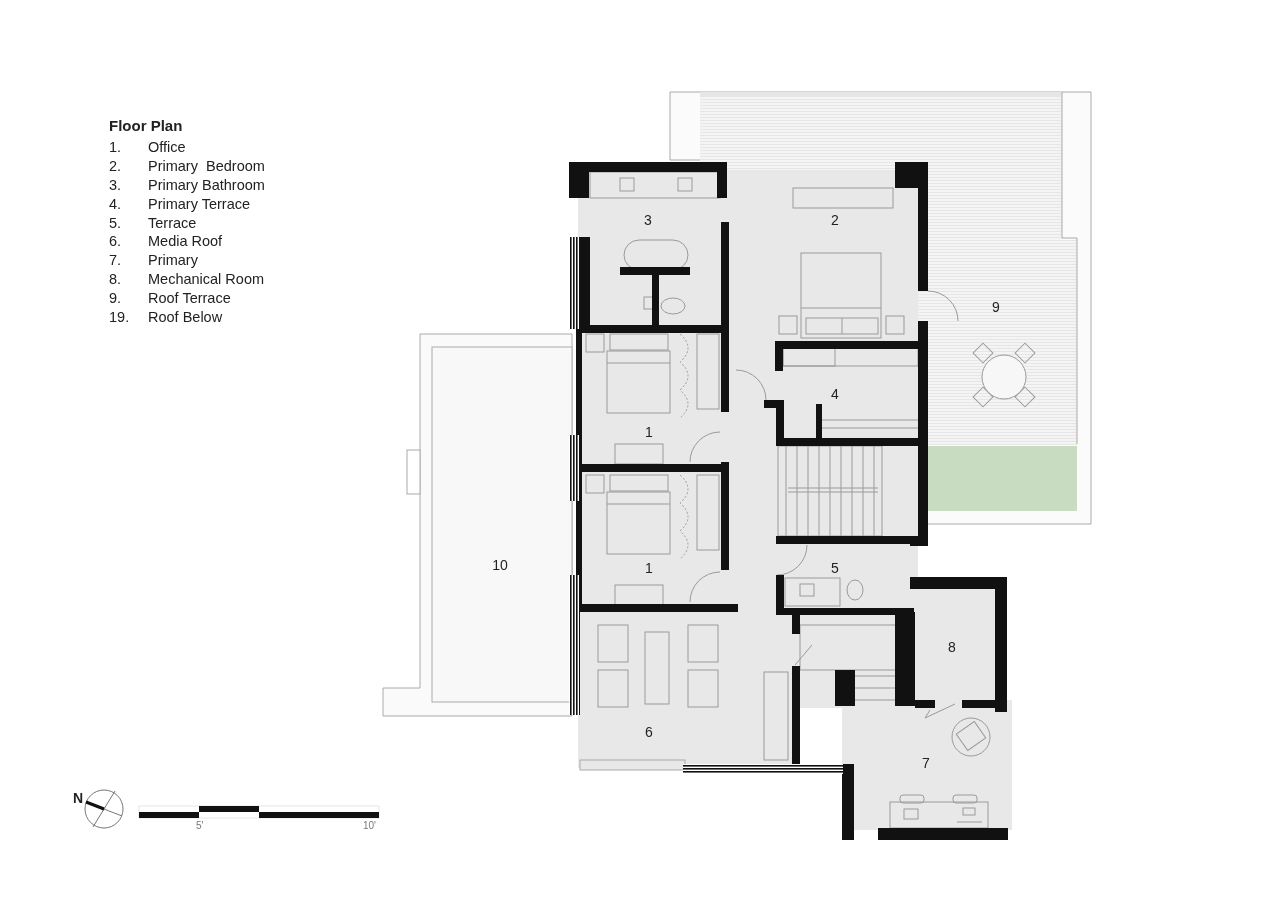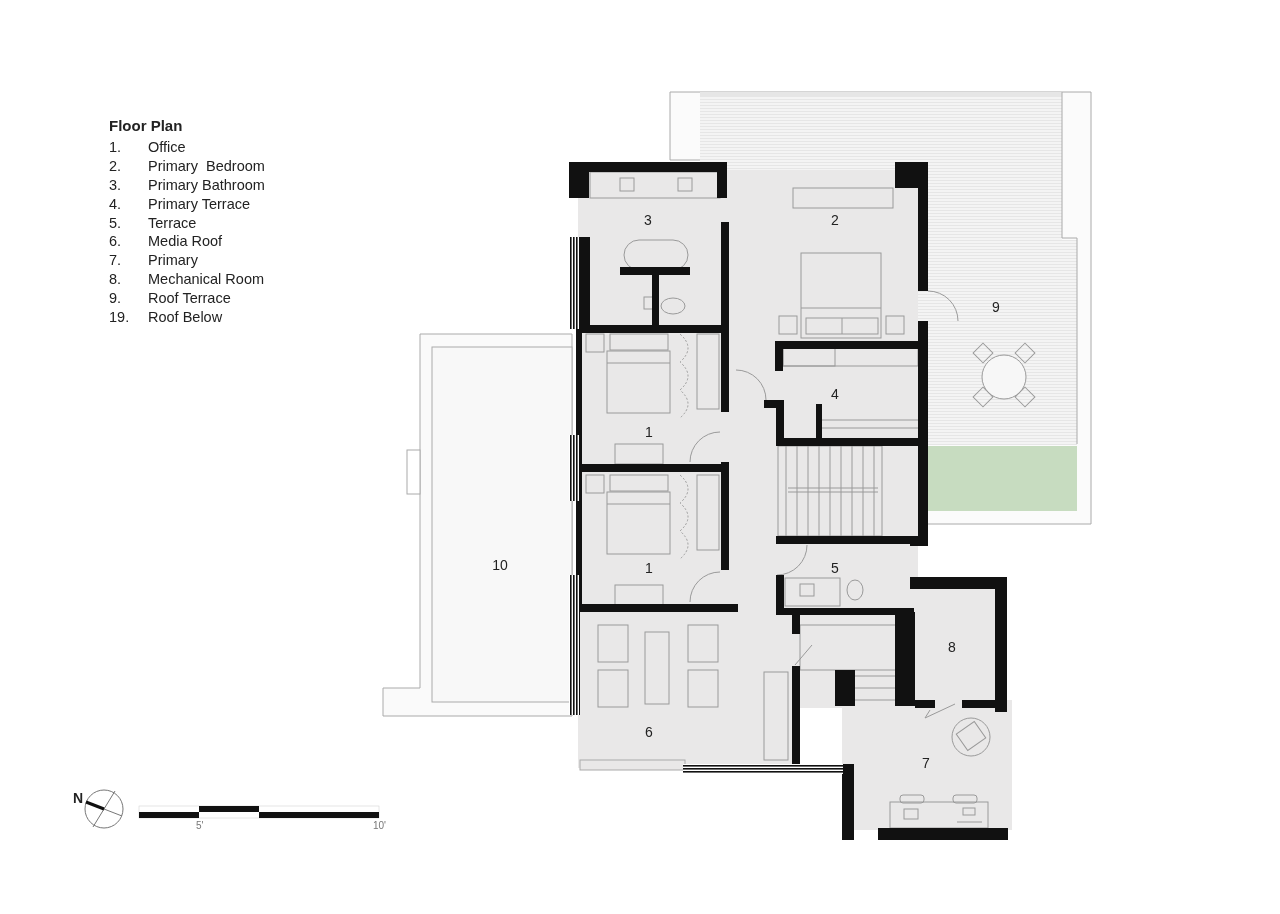--- a/index.html
+++ b/index.html
@@ -265,13 +265,13 @@
   <g>
     <rect x="139" y="806" width="240" height="12" fill="#fff" stroke="#ccc" stroke-width="0.5"></rect>
     <rect x="139" y="812" width="60" height="6" fill="#111"></rect>
     <rect x="199" y="806" width="60" height="6" fill="#111"></rect>
     <rect x="259" y="812" width="120" height="6" fill="#111"></rect>
   </g>
 </svg>
 
 <div class="n-lbl">N</div>
 <div class="scale-lbl" style="left:196px;top:820px;">5'</div>
-<div class="scale-lbl" style="left:373px;top:820px;">10'</div>
+<div class="scale-lbl" style="left:363px;top:820px;">10'</div>
 
 </body></html>

